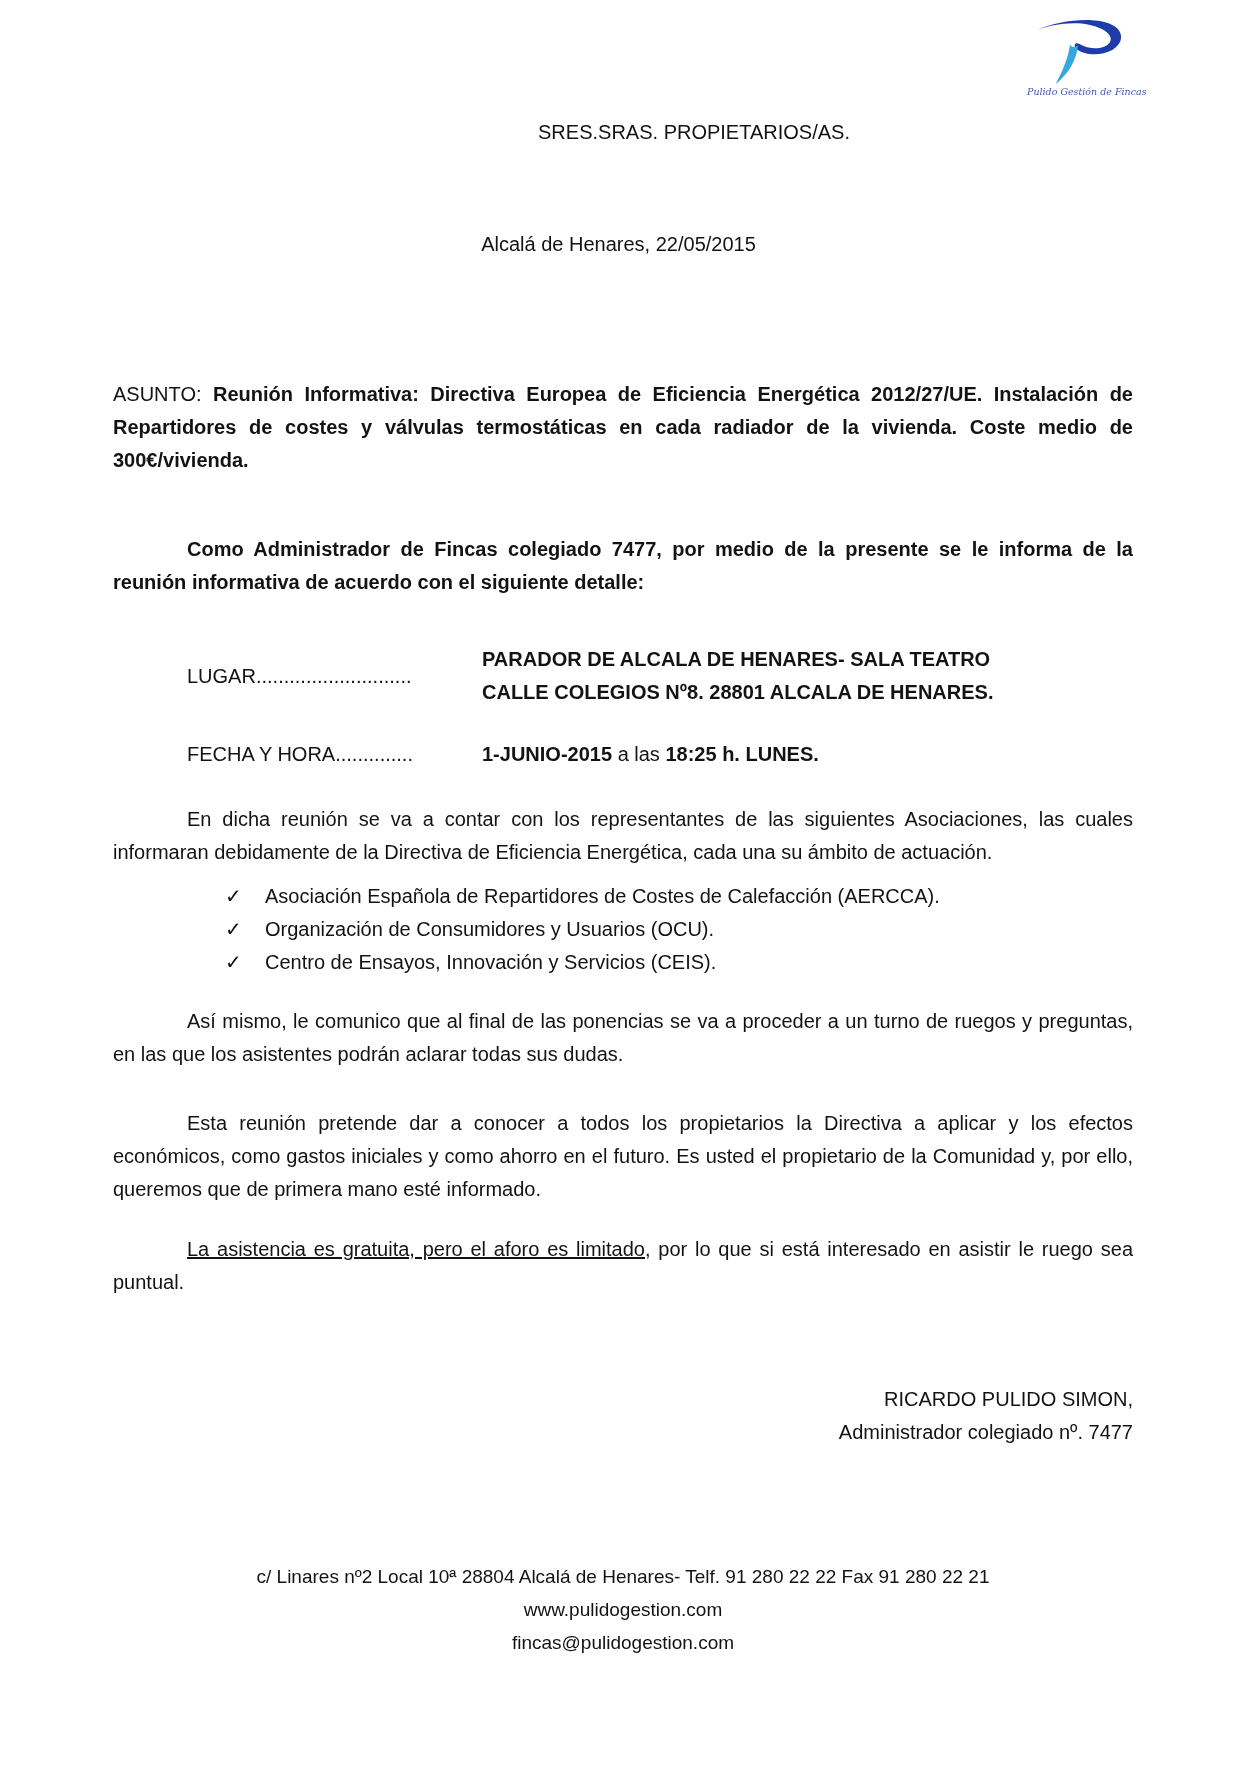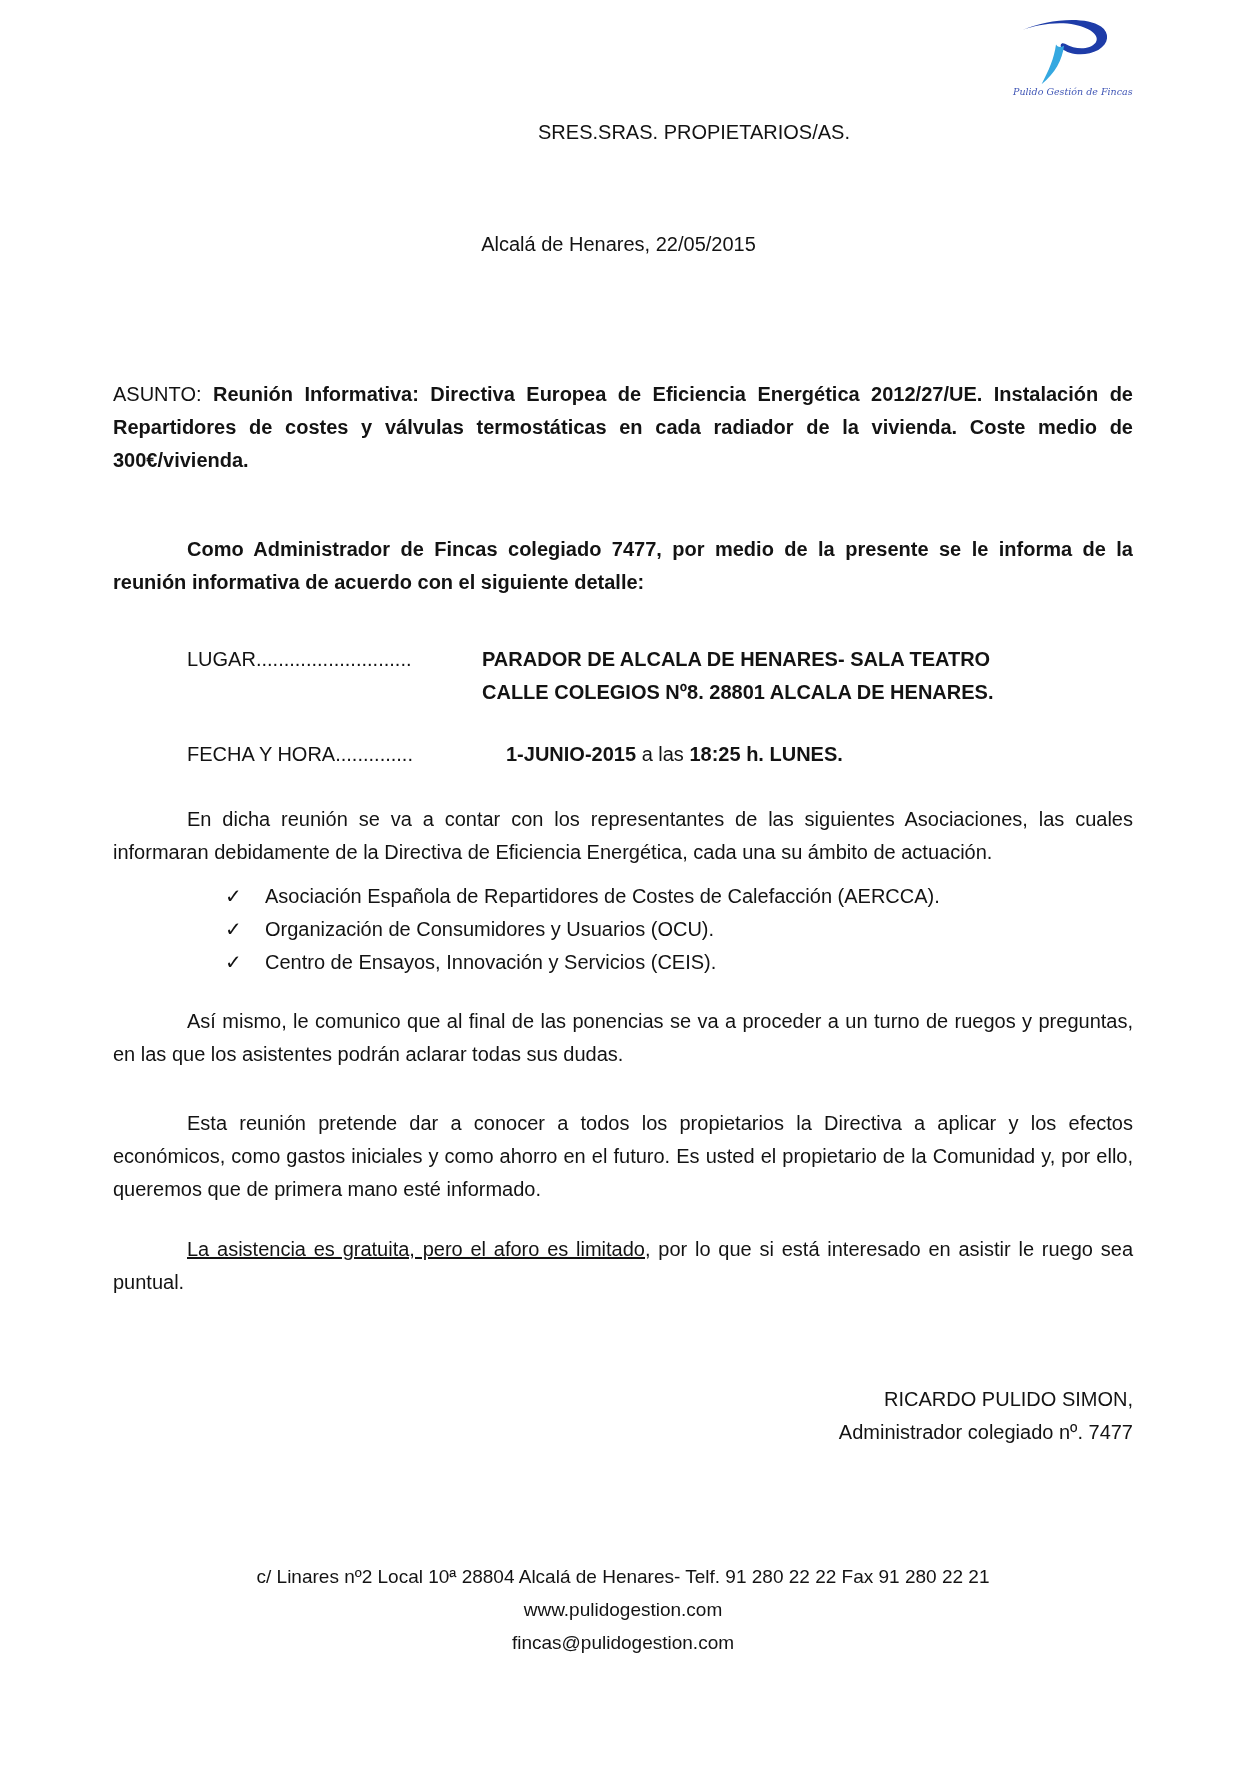--- a/index.html
+++ b/index.html
@@ -13,38 +13,38 @@
     line-height:33px;
     color:#131313;
     overflow:hidden;
   }
   .content{padding:0 108px 0 113px;}
   .b{font-weight:700;}
   .u{text-decoration:underline;}
   .just{text-align:justify;}
   .ind{text-indent:74px;}
 
-  .logo{position:absolute;top:14px;right:124px;width:104px;text-align:center;}
+  .logo{position:absolute;top:14px;right:110px;width:104px;text-align:center;}
   .logo svg{display:block;margin:0 auto;}
   .logo-script{
     font-family:"DejaVu Serif","Liberation Serif",serif;
     font-style:italic;
     font-size:9.5px;
     line-height:11px;
     color:#3f55b5;
     white-space:nowrap;
   }
 
   .recipient{padding-top:116px;text-align:center;padding-left:142px;}
   .dateline{margin-top:79px;text-align:center;padding-right:9px;}
   .subject{margin:117px 0 0 0;}
   .intro{margin:56px 0 0 0;font-weight:bold;}
 
-  .meet-lugar{margin-top:44px;display:flex;margin-left:74px;}
-  .meet-fecha{margin-top:29px;display:flex;margin-left:74px;gap:24px;}
+  .meet-lugar{margin-top:44px;display:flex;margin-left:74px;align-items:center;}
+  .meet-fecha{margin-top:29px;display:flex;margin-left:74px;}
   .meet-label{flex:0 0 295px;}
   .meet-value{flex:1 1 auto;font-weight:700;}
 
   .p-endicha{margin:32px 0 0 0;}
   .checklist{margin-top:11px;}
   .check-item{display:flex;margin-left:112px;}
   .check-mark{flex:0 0 40px;}
   .p-asimismo{margin:26px 0 0 0;}
   .p-estareunion{margin:36px 0 0 0;}
   .p-aviso{margin:27px 0 12px 0;}

